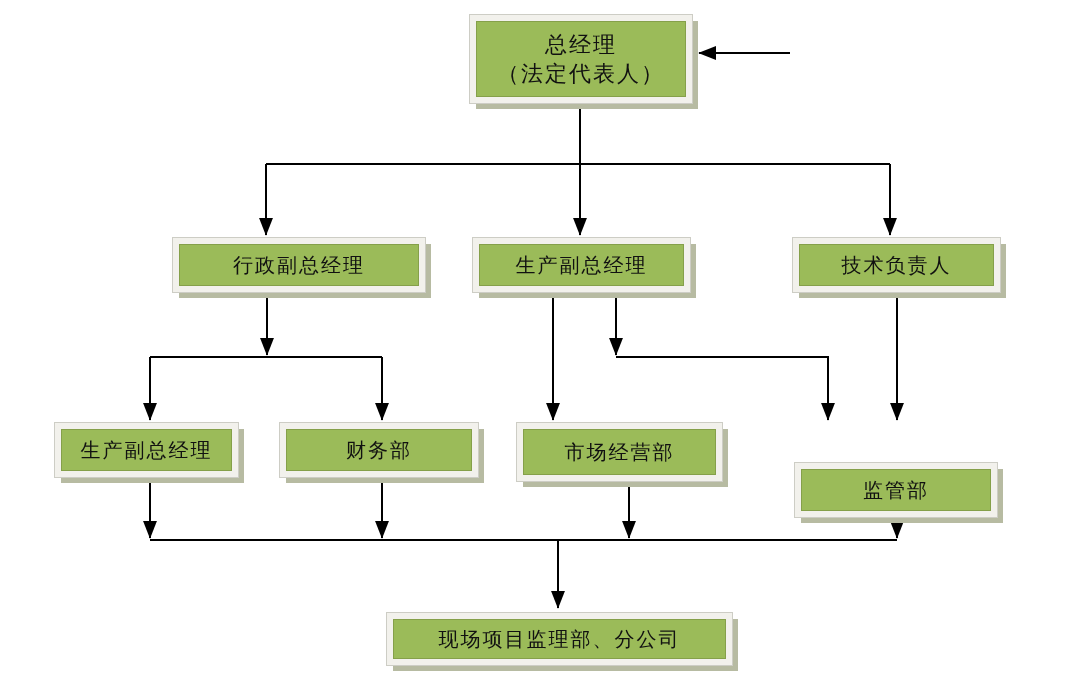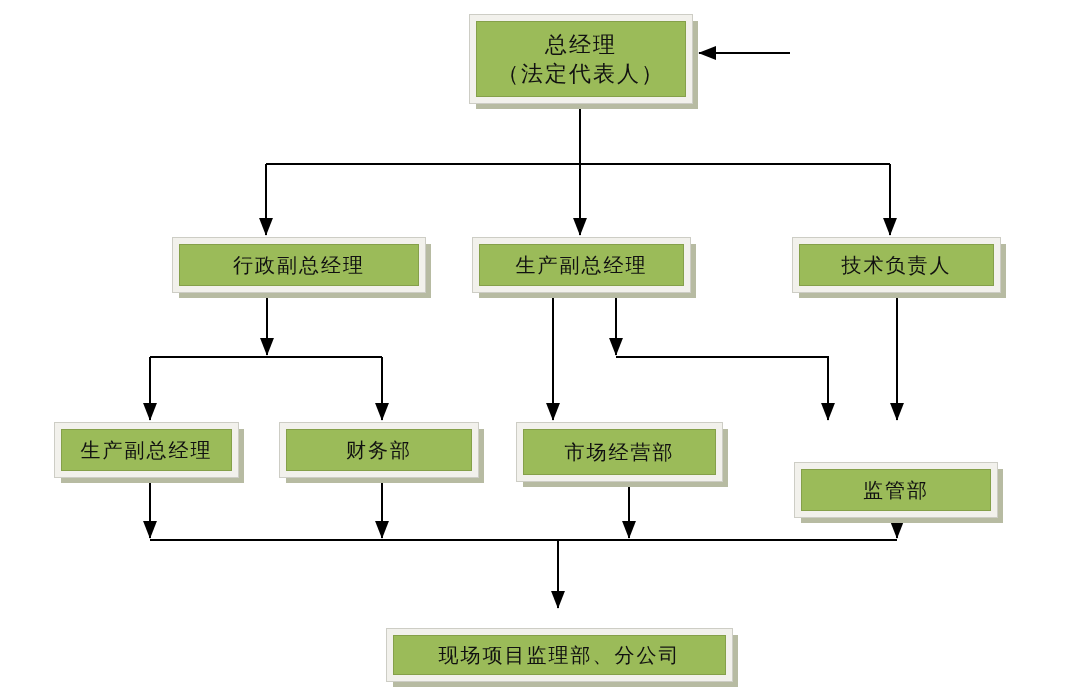--- a/index.html
+++ b/index.html
@@ -116,17 +116,17 @@
   </div>
 
   <div class="node" style="left:517px; top:423px; width:205px; height:58px;">
     <span class="one-line">市场经营部</span>
   </div>
 
   <div class="node" style="left:795px; top:423px; width:202px; height:54px;margin-top:40px;">
     <span class="one-line">监管部</span>
   </div>
 
-  <div class="node" style="left:387px; top:629px; width:345px; height:52px;">
+  <div class="node" style="left:387px; top:613px; width:345px; height:52px;">
     <span class="one-line">现场项目监理部、分公司</span>
   </div>
 
 </div>
 
 </body></html>

